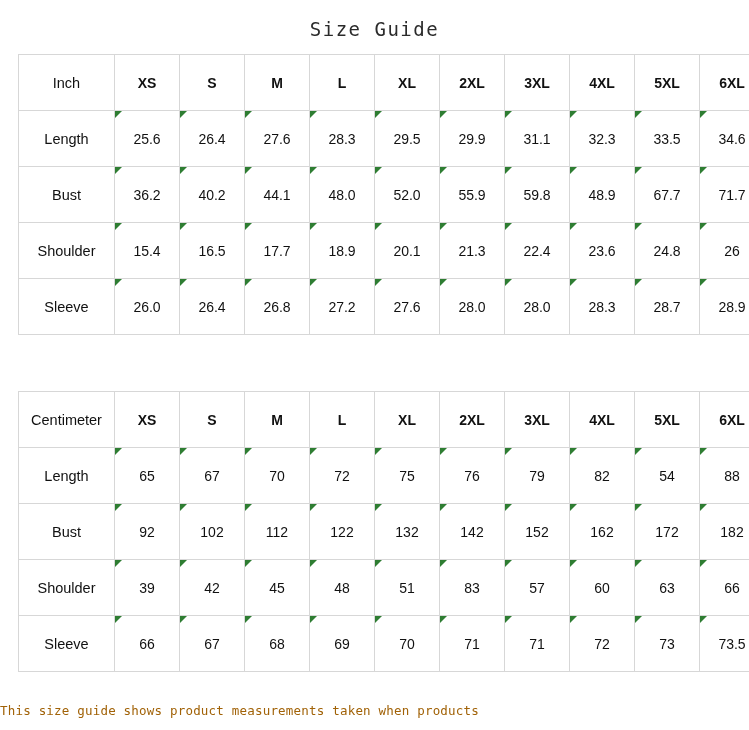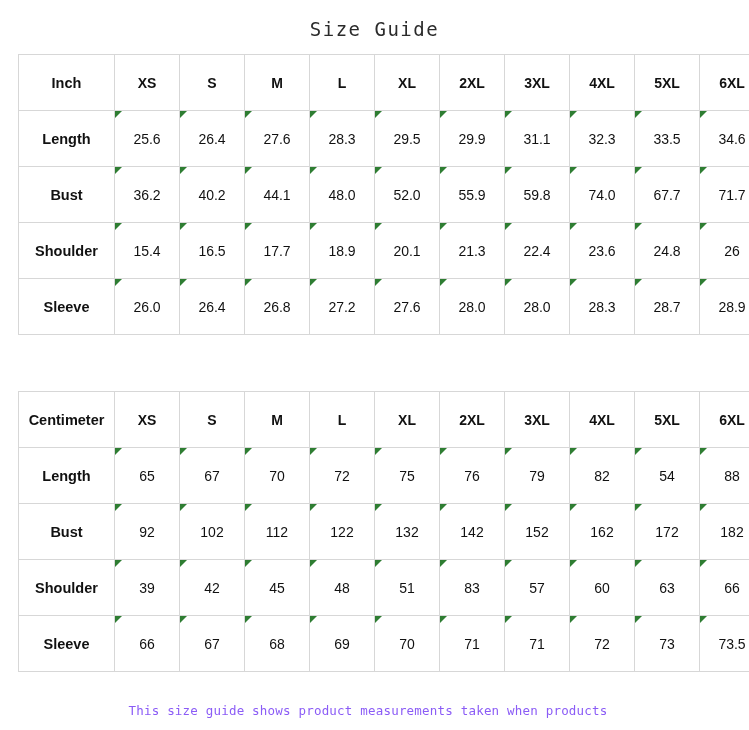--- a/index.html
+++ b/index.html
@@ -46,21 +46,21 @@
     height: 56px;
     text-align: center;
     vertical-align: middle;
     font-size: 14px;
     color: #111111;
     position: relative;
     padding: 0;
   }
   table.size-table th.corner,
   table.size-table td.rowhead {
-    font-weight: bold;
+    font-weight: normal;
     font-size: 14.5px;
   }
   table.size-table th.colhead {
     font-weight: bold;
     font-size: 14px;
     margin-left: 31px;
   }
   
   col.c0 { width: 96px; }
   col.cx { width: 65px; }
@@ -77,25 +77,24 @@
     border-right: 7px solid transparent;
   }
   .gap {
     height: 56px;
   }
   .footnote {
     position: absolute;
     left: 0;
     right: 13px;
     bottom: 10px;
-    text-align: center;
     font-family: "DejaVu Sans Mono", monospace;
     font-size: 12.5px;
     line-height: 19px;
-    color: #8b5cf6;
+    color: #a16207;
     letter-spacing: 0.2px;
   }
   .footnote div { white-space: nowrap; }
 </style>
 </head>
 <body>
 
 <div class="page">
 
   <div class="title">Size Guide</div>
@@ -146,21 +145,21 @@
         </tr>
         <tr>
           <td class="rowhead">Bust</td>
           <td class="data">36.2</td>
           <td class="data">40.2</td>
           <td class="data">44.1</td>
           <td class="data">48.0</td>
           <td class="data">52.0</td>
           <td class="data">55.9</td>
           <td class="data">59.8</td>
-          <td class="data">74.0</td>
+          <td class="data">48.9</td>
           <td class="data">67.7</td>
           <td class="data">71.7</td>
         </tr>
         <tr>
           <td class="rowhead">Shoulder</td>
           <td class="data">15.4</td>
           <td class="data">16.5</td>
           <td class="data">17.7</td>
           <td class="data">18.9</td>
           <td class="data">20.1</td>

